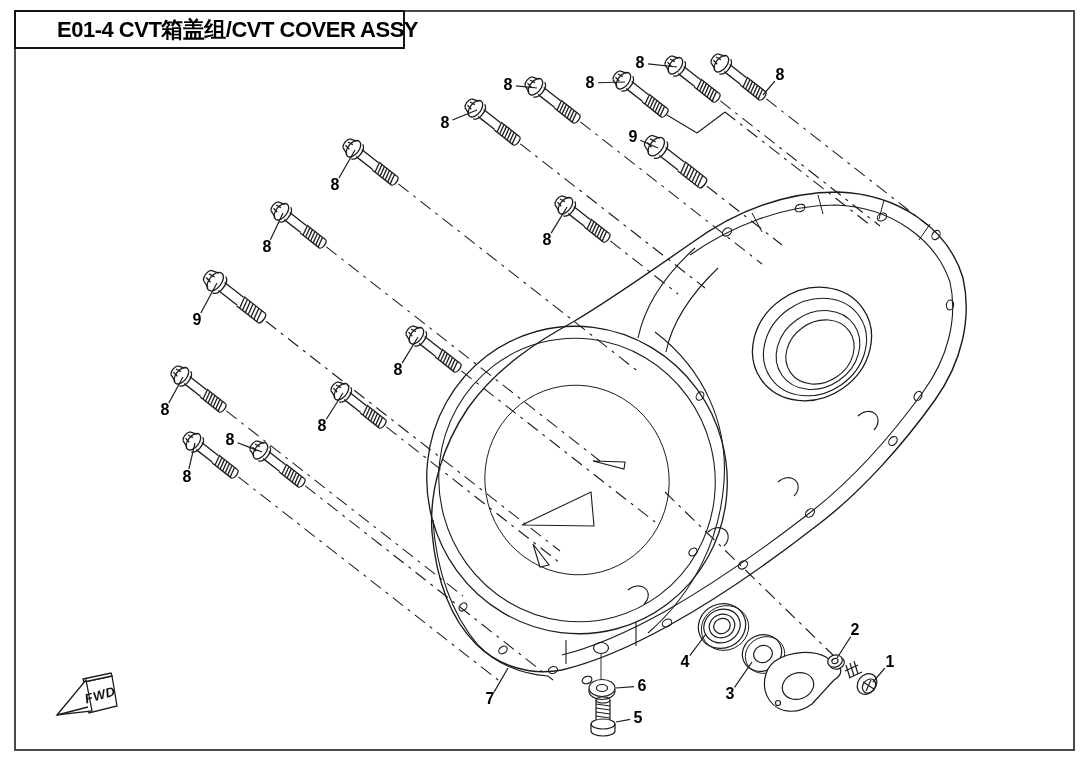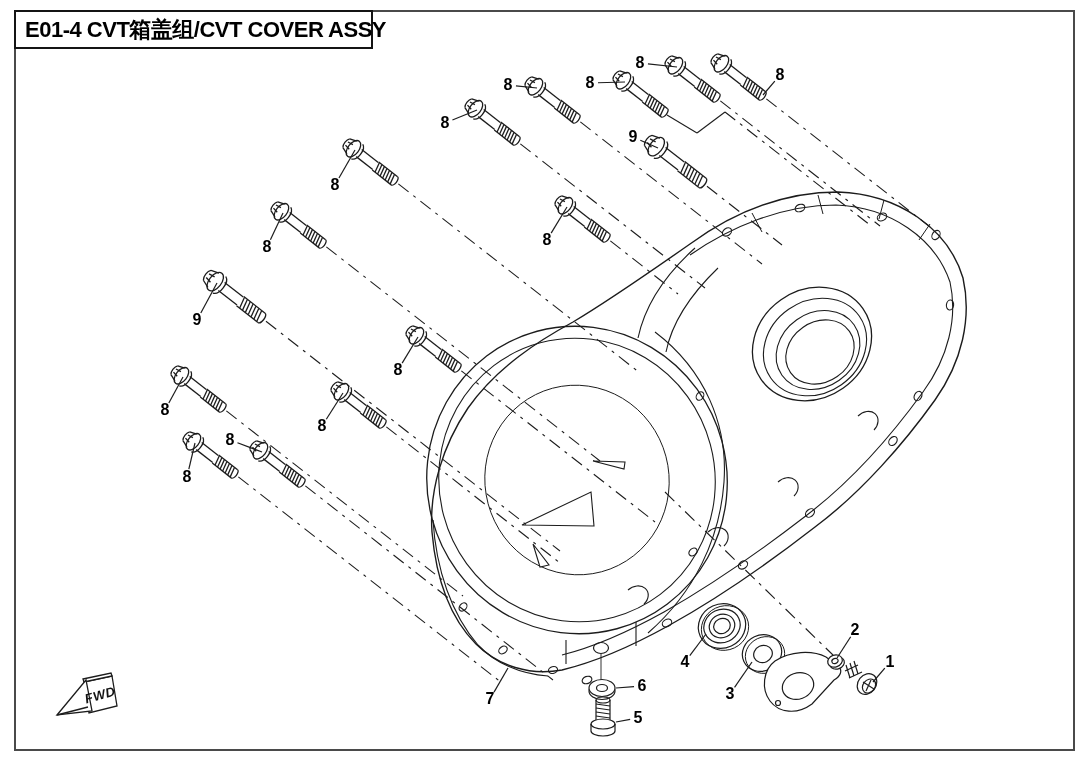--- a/index.html
+++ b/index.html
@@ -1,18 +1,18 @@
 <!DOCTYPE html>
 <html><head>
 <meta charset="utf-8">
 <style>
   html,body{margin:0;padding:0;background:#ffffff;}
   body{width:1090px;height:760px;position:relative;font-family:"Liberation Sans",sans-serif;overflow:hidden;}
   #page-border{position:absolute;left:14px;top:10px;width:1057px;height:737px;border:2px solid #4a4a4a;background:transparent;}
-  #title-box{position:absolute;left:14px;top:10px;width:355px;height:35px;border:2px solid #141414;background:#ffffff;display:flex;align-items:center;z-index:5;}
+  #title-box{position:absolute;left:14px;top:10px;width:355px;height:35px;border:2px solid #141414;background:#ffffff;display:flex;align-items:center;z-index:5;padding-left:32px;}
   #title-box span{font-weight:bold;font-size:22px;letter-spacing:-0.5px;color:#000;padding-left:9px;white-space:nowrap;}
   #art{position:absolute;left:0;top:0;width:1090px;height:760px;z-index:2;}
   .callout{position:absolute;transform:translate(-50%,-50%);font-weight:bold;font-size:16px;color:#000;z-index:6;line-height:1;}
   #fwd-text{position:absolute;left:100px;top:695px;transform:translate(-50%,-50%) rotate(-16deg);font-weight:bold;font-style:italic;font-size:13px;letter-spacing:0.5px;color:#111;z-index:6;}
   svg *{vector-effect:non-scaling-stroke;}
 </style>
 </head>
 <body>
 
 <div id="page-border"></div>

